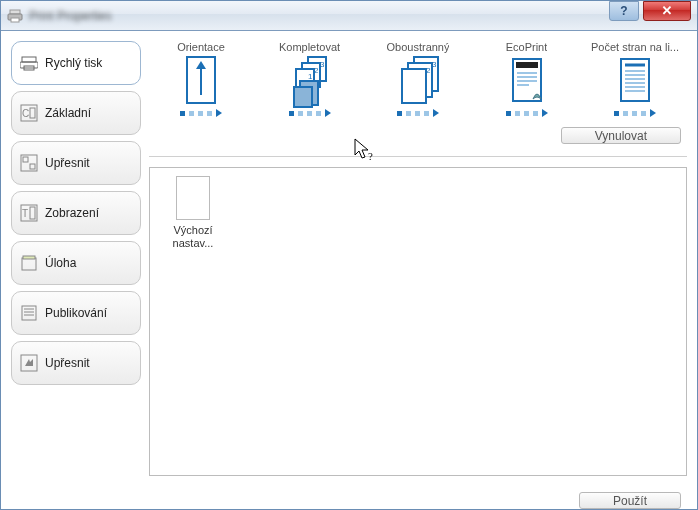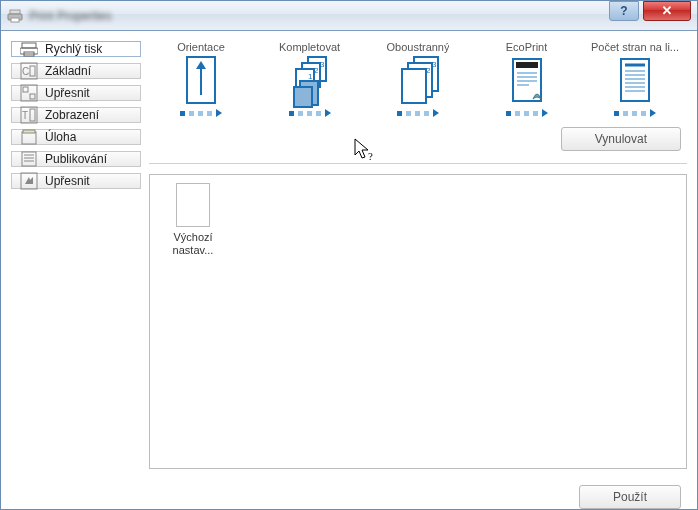--- a/index.html
+++ b/index.html
@@ -67,28 +67,28 @@
   }
 
   
   .sidebar {
     width: 130px;
     display: flex;
     flex-direction: column;
     gap: 6px;
   }
   .tab {
-    height: 16px;
+    height: 44px;
     display: flex;
     align-items: center;
     gap: 7px;
     padding: 0 8px;
     border: 1px solid #c9c9c9;
     background: linear-gradient(to bottom, #fcfcfc, #ececec);
-    border-radius: 0;
+    border-radius: 10px;
     cursor: pointer;
     font-size: 12px;
   }
   .tab.active {
     background: #fff;
     border-color: #9db7d2;
   }
   .tab .icon { width: 18px; height: 18px; display: inline-flex; align-items:center; justify-content:center; }
 
   .main {
@@ -139,21 +139,21 @@
     border-left: 6px solid #1b6fb5;
   }
 
   .reset-row {
     display: flex;
     justify-content: flex-end;
     padding: 4px 6px 0 0;
   }
   .btn {
     min-width: 100px;
-    height: 24px;
+    height: 17px;
     padding: 0 33px;
     background: linear-gradient(to bottom, #fdfdfd, #e9e9e9);
     border: 1px solid #b8b8b8;
     border-radius: 3px;
     font-size: 12px;
     color: #555;
     cursor: pointer;
     display: inline-flex; align-items:center; justify-content:center;
   }
 

